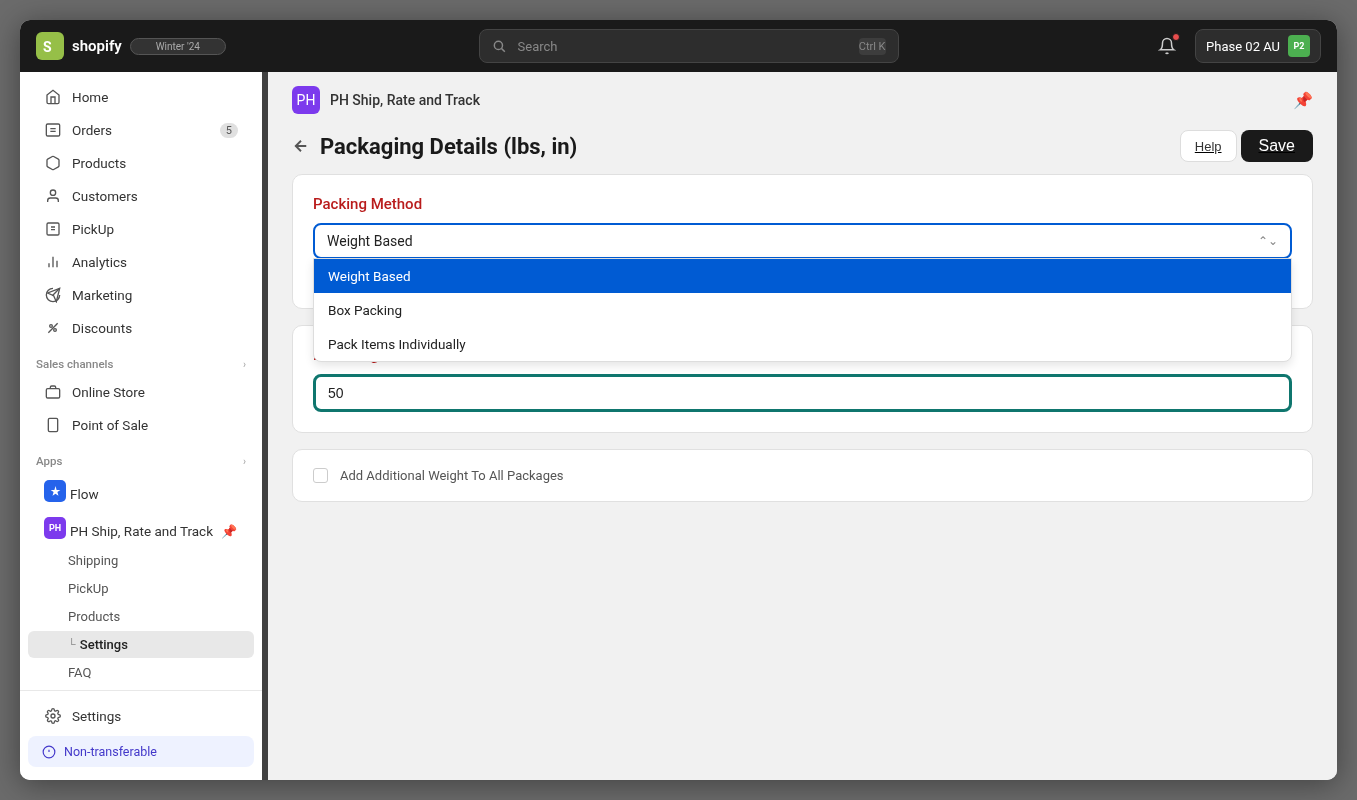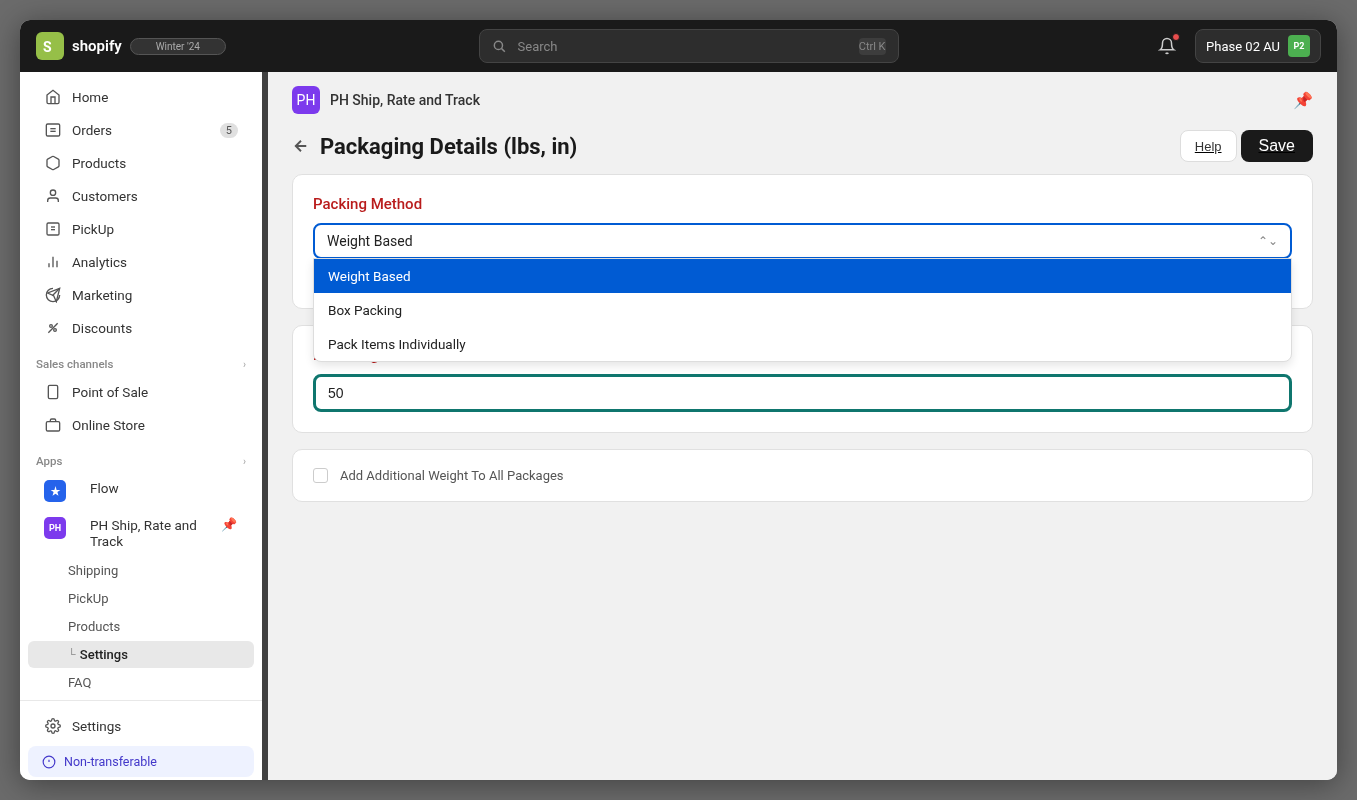--- a/index.html
+++ b/index.html
@@ -189,22 +189,22 @@
       padding: 6px 16px 6px 40px;
       cursor: pointer;
       color: #555;
       font-size: 13px;
       border-radius: 6px;
       margin: 1px 8px;
     }
     .sidebar-sub-item.active { background: #e8e8e8; font-weight: 500; color: #222; }
     .app-item {
       display: flex;
-      align-items: flex-start;
-      gap: 24px;
+      align-items: flex-end;
+      gap: 4px;
       padding: 7px 16px;
       cursor: pointer;
       font-size: 13.5px;
       color: #333;
       border-radius: 6px;
       margin: 1px 8px;
     }
     .app-icon {
       width: 22px;
       height: 22px;
@@ -538,34 +538,34 @@
         <span>Discounts</span>
       </div>
 
       <div class="sidebar-section-label">
         <span>Sales channels</span>
         <span class="chevron">›</span>
       </div>
       <div class="sidebar-item">
         <div class="sidebar-icon">
           <svg width="16" height="16" viewBox="0 0 24 24" fill="none" stroke="currentColor" stroke-width="2">
+              <rect x="2" y="7" width="20" height="14" rx="2"></rect>
+              <path d="M16 7V5a2 2 0 0 0-2-2h-4a2 2 0 0 0-2 2v2"></path>
+            </svg>
+        </div>
+        <span>Online Store</span>
+      </div>
+      <div class="sidebar-item">
+        <div class="sidebar-icon">
+          <svg width="16" height="16" viewBox="0 0 24 24" fill="none" stroke="currentColor" stroke-width="2">
               <rect x="5" y="2" width="14" height="20" rx="2"></rect>
               <line x1="12" y1="18" x2="12" y2="18"></line>
             </svg>
         </div>
         <span>Point of Sale</span>
-      </div>
-      <div class="sidebar-item">
-        <div class="sidebar-icon">
-          <svg width="16" height="16" viewBox="0 0 24 24" fill="none" stroke="currentColor" stroke-width="2">
-              <rect x="2" y="7" width="20" height="14" rx="2"></rect>
-              <path d="M16 7V5a2 2 0 0 0-2-2h-4a2 2 0 0 0-2 2v2"></path>
-            </svg>
-        </div>
-        <span>Online Store</span>
       </div>
 
       <div class="sidebar-section-label">
         <span>Apps</span>
         <span class="chevron">›</span>
       </div>
       <div class="app-item">
         <div class="app-icon flow-icon">
           <svg width="13" height="13" viewBox="0 0 24 24" fill="white">
               <path d="M12 2l2 7h7l-5.5 4 2 7L12 16l-5.5 4 2-7L3 9h7z"></path>

